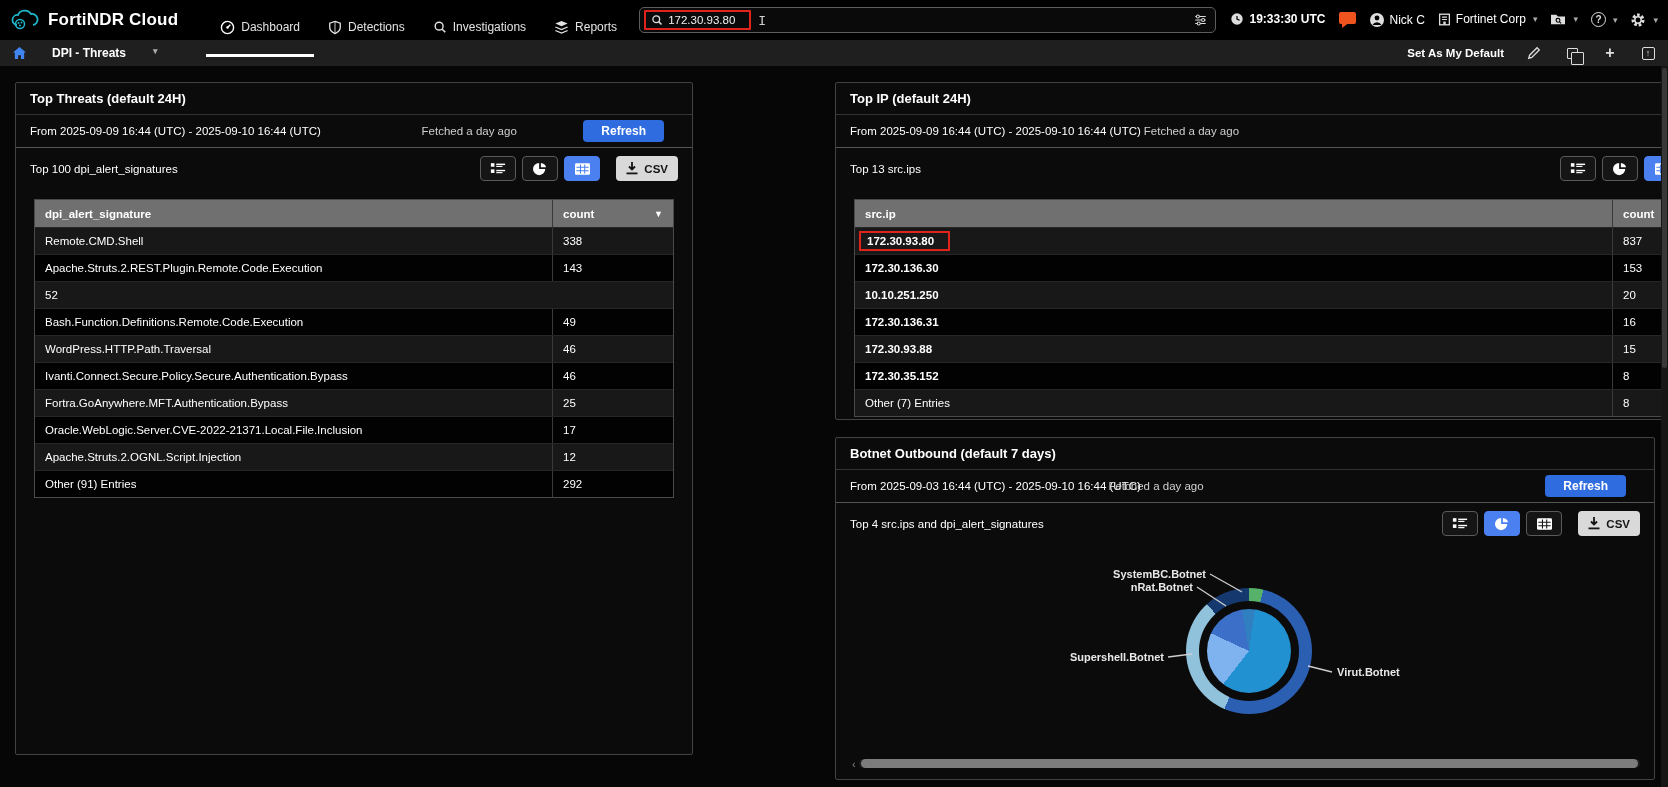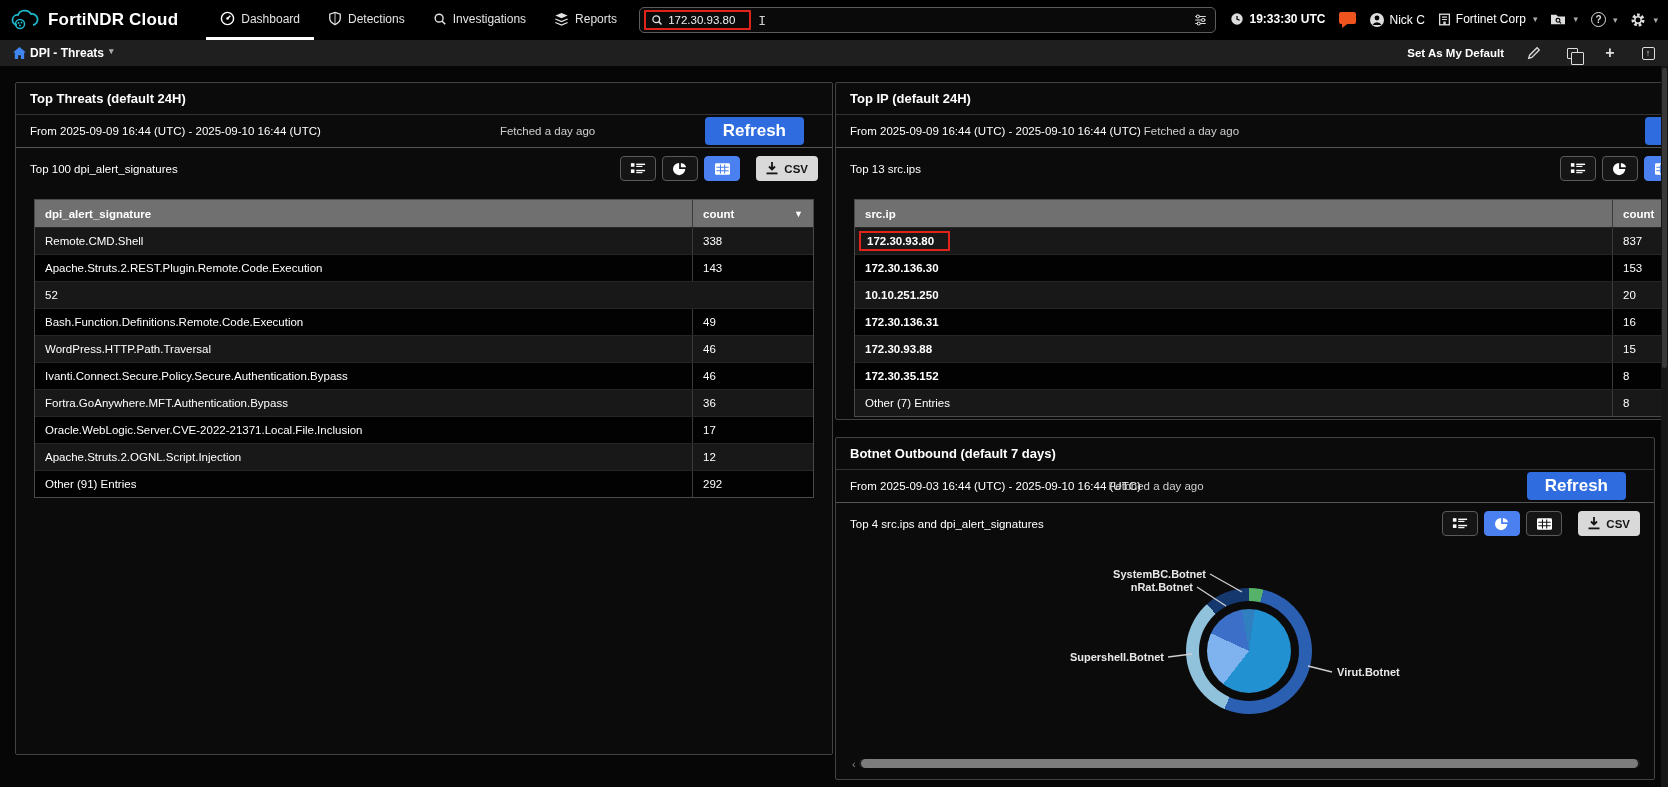--- a/index.html
+++ b/index.html
@@ -3,59 +3,59 @@
 <meta charset="utf-8">
 <style>
   * { margin:0; padding:0; box-sizing:border-box; }
   html,body { width:1668px; height:787px; background:#060606; font-family:"Liberation Sans", sans-serif; color:#fff; overflow:hidden; }
 
   
   .topbar { height:40px; background:#000; display:flex; align-items:center; padding:0 10px; position:relative; }
   .brand { display:flex; align-items:center; gap:8px; margin-right:28px; }
   .brand-text { font-size:17px; font-weight:bold; letter-spacing:.2px; white-space:nowrap; }
   .nav { display:flex; height:40px; }
-  .nav-item { display:flex; align-items:center; gap:6px; padding:0 14px; font-size:12px; color:#e3e3e3; height:40px; border-bottom:3px solid transparent; cursor:pointer; }
+  .nav-item { display:flex; align-items:center; gap:6px; padding:0 14px; font-size:12px; color:#e3e3e3; height:57px; border-bottom:3px solid transparent; cursor:pointer; }
   .nav-item.active { border-bottom-color:#fff; }
   .search-wrap { flex:1; margin:0 14px 0 8px; position:relative; height:26px; max-width:760px; }
   .search-box { width:100%; height:26px; background:#0a0a0a; border:1px solid #5c5c5c; border-radius:5px; display:flex; align-items:center; padding:0 8px; font-size:11.5px; color:#f0f0f0; position:relative; }
   .search-hl { display:inline-flex; align-items:center; gap:5px; border:2px solid #e0241c; padding:2px 14px 2px 5px; margin-left:-4px; border-radius:1px; }
   .ibeam { position:absolute; left:118px; top:5px; width:8px; height:15px; color:#cfcfcf; font-size:13px; pointer-events:none; }
   .ibeam:before { content:"I"; font-family:"DejaVu Sans Mono", monospace; }
   .search-filter { position:absolute; right:7px; top:5px; }
   .top-right { display:flex; align-items:flex-start; gap:13px; margin-left:auto; font-size:12px; white-space:nowrap; }
   .tr-item { display:flex; align-items:center; gap:5px; }
   .time-text { font-weight:bold; font-size:12px; }
   .chat-bubble { width:17px; height:12px; background:#f0541e; border-radius:2px; position:relative; }
   .chat-bubble:after { content:""; position:absolute; left:3px; bottom:-4px; border:4px solid transparent; border-top-color:#f0541e; border-left-color:#f0541e; border-width:3px 4px; }
   .caret { color:#aaa; font-size:9px; margin-left:2px; }
   .help-circle { width:15px; height:15px; border:1.5px solid #ddd; border-radius:50%; display:flex; align-items:center; justify-content:center; font-size:10px; font-weight:bold; color:#ddd; }
 
   
   .subbar { height:26px; background:#1f1f1f; display:flex; align-items:center; padding:0 12px; font-size:12px; }
-  .crumb { display:flex; align-items:flex-start; gap:3px; font-weight:bold; cursor:pointer; }
+  .crumb { display:flex; align-items:flex-start; gap:25px; font-weight:bold; cursor:pointer; }
   .sub-right { margin-left:auto; display:flex; align-items:center; gap:22px; }
   .setdef { font-size:11.5px; font-weight:bold; cursor:pointer; }
   .mini-ic { width:16px; height:16px; display:flex; align-items:center; justify-content:center; cursor:pointer; color:#ddd; }
   .copy-sq { position:relative; width:11px; height:11px; border:1.5px solid #ddd; border-radius:1px; }
   .copy-sq:after { content:""; position:absolute; left:3px; top:3px; width:11px; height:11px; border:1.5px solid #ddd; background:#1f1f1f; border-radius:1px; }
   .plus-ic { font-size:16px; font-weight:bold; color:#ddd; }
   .export-sq { width:13px; height:13px; border:1.5px solid #ddd; border-radius:2px; display:flex; align-items:center; justify-content:center; font-size:9px; color:#ddd; }
 
   
   .main { position:relative; width:1668px; height:721px; }
   .panel { position:absolute; background:#0b0b0b; border:1px solid #424242; border-radius:2px; }
-  .p-left   { left:15px;  top:16px;  width:818px; height:673px; }
+  .p-left   { left:15px;  top:16px;  width:678px; height:673px; }
   .p-topip  { left:835px; top:16px;  width:938px; height:338px; }
   .p-botnet { left:835px; top:371px; width:820px; height:343px; }
   .panel-title { padding:8px 14px; font-size:13px; font-weight:bold; border-bottom:1px solid #333; }
   .panel-sub { position:relative; display:flex; align-items:center; height:33px; padding:0 28px 0 14px; border-bottom:1px solid #555; font-size:11.5px; }
   .fetched { position:absolute; color:#cfcfcf;padding-left:27px; }
   .p-left .fetched { left:56%; }
   .p-topip .fetched, .p-botnet .fetched { left:30%; }
-  .refresh-btn { margin-left:auto; background:#2e6ce0; border:none; color:#fff; font-weight:bold; font-size:17px; padding:4px 18px; border-radius:4px; cursor:pointer; font-family:inherit; }
+  .refresh-btn { margin-left:auto; background:#2e6ce0; border:none; color:#fff; font-weight:bold; font-size:12px; padding:4px 18px; border-radius:4px; cursor:pointer; font-family:inherit; }
   .panel-tools { display:flex; align-items:center; padding:8px 14px 6px; font-size:11.5px; }
   .toggle-group { margin-left:auto; display:flex; gap:6px; }
   .toggle { width:36px; height:25px; background:#151515; border:1px solid #5a5a5a; border-radius:4px; display:flex; align-items:center; justify-content:center; cursor:pointer; }
   .toggle.active { background:#4a80f0; border-color:#4a80f0; }
   .csv-btn { margin-left:16px; height:25px; background:#d9d9d9; color:#141414; border:none; border-radius:4px; display:flex; align-items:center; gap:6px; padding:0 10px; font-size:11.5px; font-weight:bold; cursor:pointer; font-family:inherit; }
 
   
   .tbl { margin:12px 18px 0; border:1px solid #4a4a4a; font-size:11.5px; }
   .p-topip .tbl { margin-right:44px; }
   .t-head { display:flex; background:#707070; font-weight:bold; height:27px; }
@@ -334,21 +334,21 @@
           <div class="t-row">
             <div class="c-main">WordPress.HTTP.Path.Traversal</div>
             <div class="c-count">46</div>
           </div>
           <div class="t-row">
             <div class="c-main">Ivanti.Connect.Secure.Policy.Secure.Authentication.Bypass</div>
             <div class="c-count">46</div>
           </div>
           <div class="t-row">
             <div class="c-main">Fortra.GoAnywhere.MFT.Authentication.Bypass</div>
-            <div class="c-count">36</div>
+            <div class="c-count">25</div>
           </div>
           <div class="t-row">
             <div class="c-main">Oracle.WebLogic.Server.CVE-2022-21371.Local.File.Inclusion</div>
             <div class="c-count">17</div>
           </div>
           <div class="t-row">
             <div class="c-main">Apache.Struts.2.OGNL.Script.Injection</div>
             <div class="c-count">12</div>
           </div>
           <div class="t-row">

